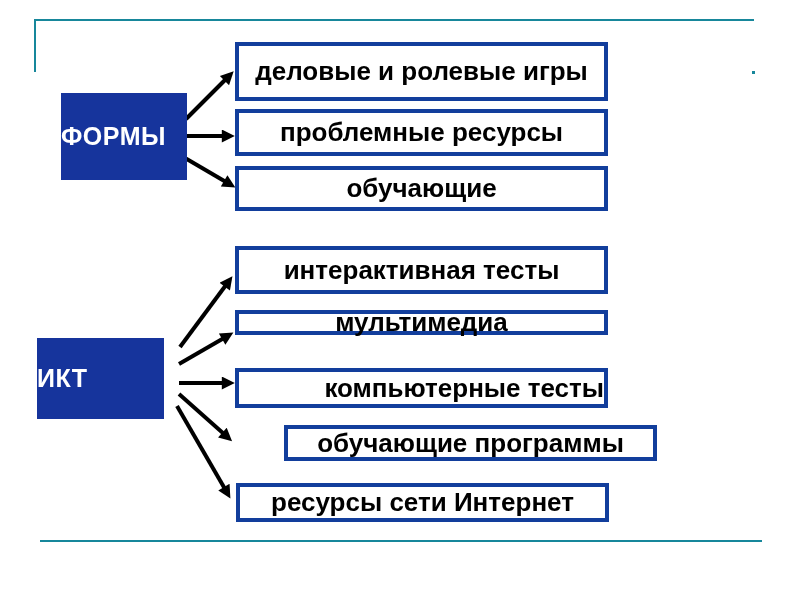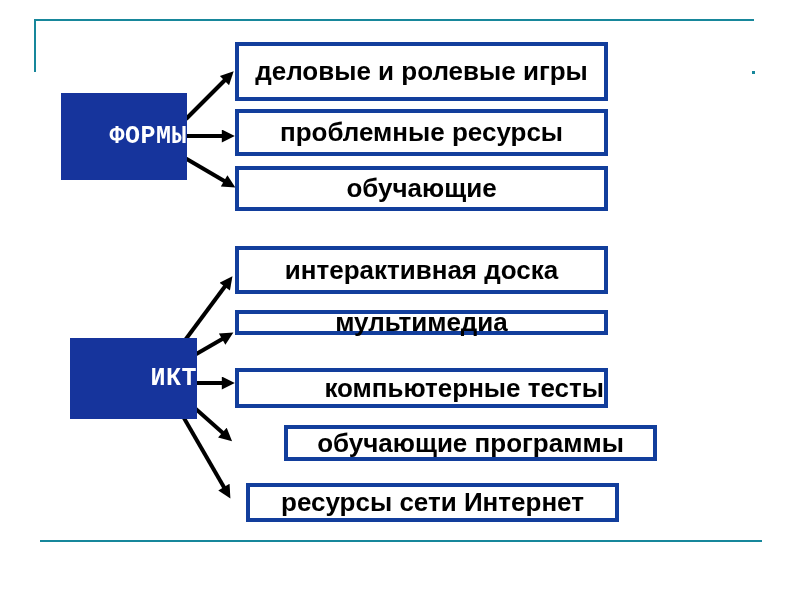--- a/index.html
+++ b/index.html
@@ -35,29 +35,28 @@
     stroke-width: 4;
   }
 
   
   .node {
     position: absolute;
     background: var(--node-fill, #16349c);
     color: var(--node-text, #ffffff);
     display: flex;
     align-items: center;
-    justify-content: flex-end;
+    justify-content: flex-start;
     font-weight: bold;
     font-size: 25px;
     letter-spacing: 0.5px;
     text-align: center;
-    font-family: Liberation Mono, monospace;
   }
   .node-forms { left: 61px; top: 93px;  width: 126px; height: 87px; }
-  .node-ikt   { left: 70px; top: 338px; width: 127px; height: 81px; }
+  .node-ikt   { left: 37px; top: 338px; width: 127px; height: 81px; }
 
   
   .item {
     position: absolute;
     left: 235px;
     width: 373px;
     box-sizing: border-box;
     background: var(--box-fill, #ffffff);
     border: 4px solid var(--box-border, #123e9c);
     color: var(--box-text, #000000);
@@ -69,21 +68,21 @@
     text-align: center;
     white-space: nowrap;
   }
   .item-f1 { top: 42px;  height: 59px; }
   .item-f2 { top: 109px; height: 47px; }
   .item-f3 { top: 166px; height: 45px; }
   .item-i1 { top: 246px; height: 48px; }
   .item-i2 { top: 310px; height: 25px; }
   .item-i3 { top: 368px; height: 40px; justify-content: flex-end; }
   .item-i4 { top: 425px; height: 36px; left: 236px; margin-left: 48px; }
-  .item-i5 { top: 483px; height: 39px; left: 246px; }
+  .item-i5 { top: 483px; height: 39px; left: 236px; }
 </style>
 </head>
 <body>
 
 <div class="slide">
 
   <div class="deco top-line"></div>
   <div class="deco left-bracket"></div>
   <div class="deco corner-dot"></div>
   <div class="deco bottom-line"></div>
@@ -115,21 +114,21 @@
     <span>деловые и ролевые игры</span>
   </div>
   <div class="item item-f2">
     <span>проблемные ресурсы</span>
   </div>
   <div class="item item-f3">
     <span>обучающие</span>
   </div>
 
   <div class="item item-i1">
-    <span>интерактивная доска</span>
+    <span>интерактивная тесты</span>
   </div>
   <div class="item item-i2">
     <span>мультимедиа</span>
   </div>
   <div class="item item-i3">
     <span>компьютерные тесты</span>
   </div>
   <div class="item item-i4">
     <span>обучающие программы</span>
   </div>

